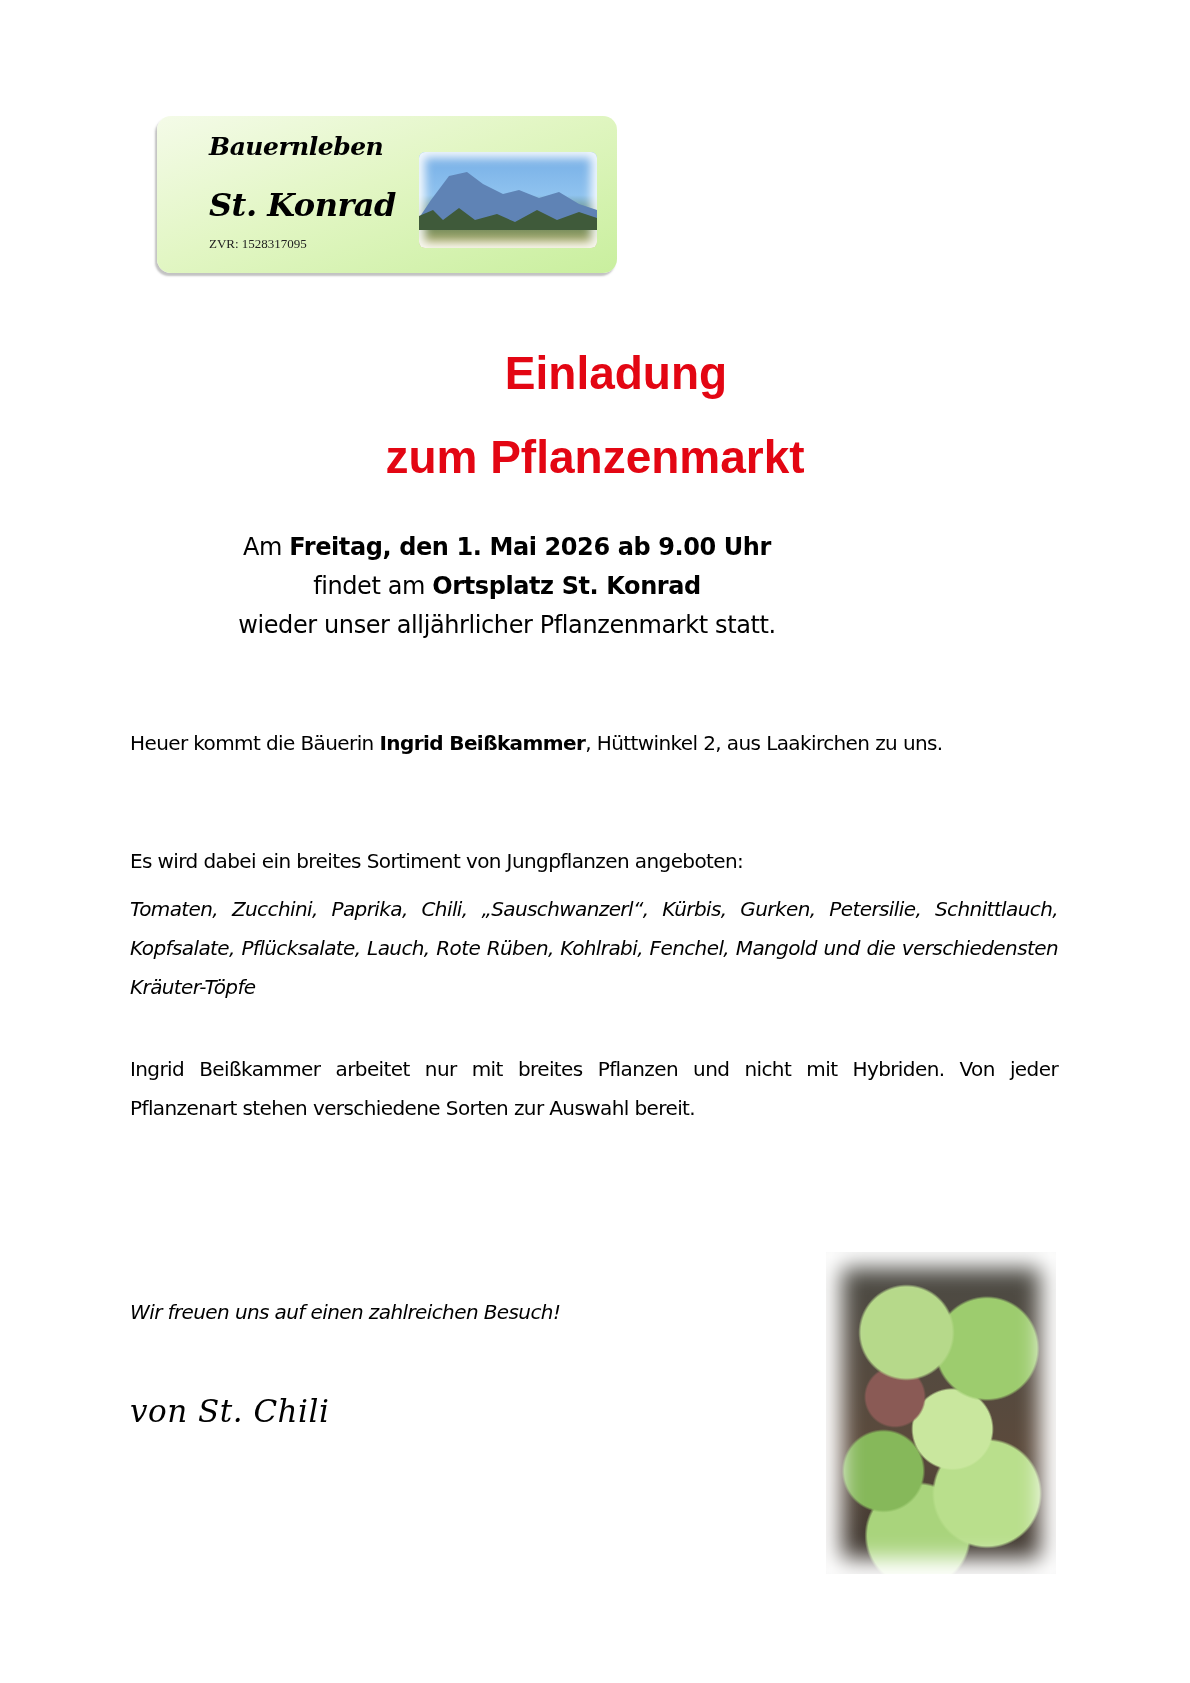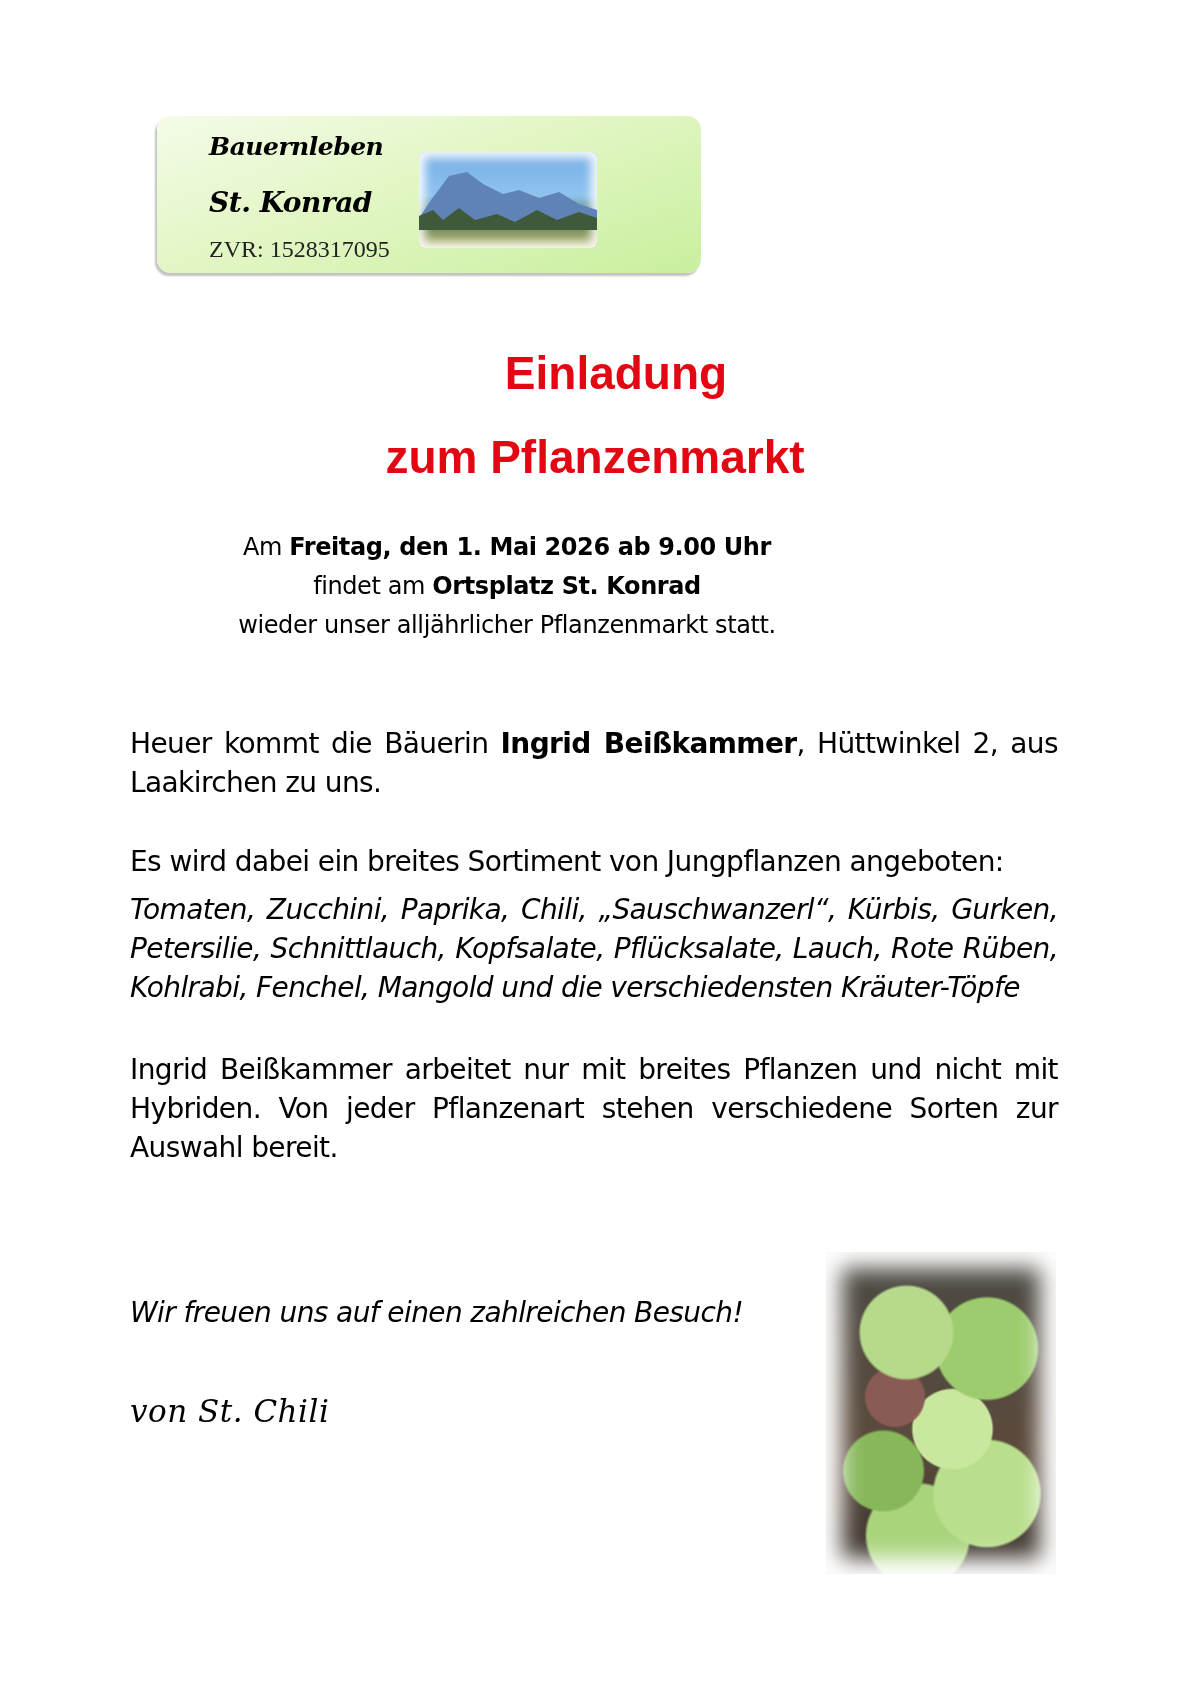--- a/index.html
+++ b/index.html
@@ -1,40 +1,40 @@
 <!DOCTYPE html>
 <html><head>
 <meta charset="utf-8">
 <style>
   html, body { margin: 0; padding: 0; background: #ffffff; }
   body { width: 1190px; height: 1683px; position: relative; overflow: hidden;
          font-family: "Liberation Sans", sans-serif; color: #000; }
-  .logo { position: absolute; left: 157px; top: 116px; width: 544px; height: 157px;
+  .logo { position: absolute; left: 157px; top: 116px; width: 460px; height: 157px;
           border-radius: 14px;
           background: linear-gradient(160deg, #f4fbe8 0%, #e2f6c4 45%, #c9ef9e 100%);
           box-shadow: -2px 3px 2px rgba(80,80,80,0.35); }
   .logo-line1 { position: absolute; left: 52px; top: 16px; font-family: "DejaVu Serif", serif;
                 font-style: italic; font-weight: bold; font-size: 25px; letter-spacing: -0.5px; }
   .logo-line2 { position: absolute; left: 52px; top: 70px; font-family: "DejaVu Serif", serif;
-                font-style: italic; font-weight: bold; font-size: 28px; letter-spacing: -0.5px; }
+                font-style: italic; font-weight: bold; font-size: 32px; letter-spacing: -0.5px; }
   .logo-zvr { position: absolute; left: 52px; top: 120px; font-family: "Liberation Serif", serif;
-              font-size: 24px; color: #222; }
+              font-size: 13px; color: #222; }
   .logo-photo { position: absolute; left: 262px; top: 36px; width: 178px; height: 96px;
                 border-radius: 6px; overflow: hidden; box-shadow: 0 0 10px 6px rgba(255,255,255,0.9) inset;
                 background: linear-gradient(180deg, #76aee6 0%, #8fc3ef 45%, #5b7e5a 70%, #b8b36a 100%); }
   .mountain { position: absolute; left: 0; top: 18px; width: 178px; height: 60px; }
   .title { position: absolute; left: 0; width: 1190px; text-align: center; color: #e30613;
            font-weight: bold; font-size: 46px; font-family: "Liberation Sans", sans-serif; }
   .t1 { top: 346px; padding-left: 21px; }
   .t2 { top: 430px; }
   .center-line { position: absolute; left: 0; width: 1014px; text-align: center;
                  font-family: "DejaVu Sans", sans-serif; font-size: 24px; letter-spacing: -0.4px; }
   .c1 { top: 533px; } .c2 { top: 572px; } .c3 { top: 611px; }
   .para { position: absolute; left: 130px; width: 928px; font-family: "DejaVu Sans", sans-serif;
-          font-size: 28px; line-height: 39px; text-align: justify; letter-spacing: -0.6px; }
+          font-size: 20px; line-height: 39px; text-align: justify; letter-spacing: -0.6px; }
   .p1 { top: 724px; }
   .p2 { top: 842px; }
   .p3 { top: 890px; font-style: italic; }
   .p4 { top: 1050px; }
   .p5 { top: 1293px; font-style: italic; }
   .sig { position: absolute; left: 130px; font-family: "DejaVu Serif", serif; font-style: italic;
          font-size: 31px; line-height: 52px; top: 1385px; letter-spacing: 0.5px; }
   .photo { position: absolute; left: 826px; top: 1252px; width: 230px; height: 322px; overflow: hidden;
            background:
              radial-gradient(circle at 35% 25%, #b6d98a 0 16%, transparent 17%),

